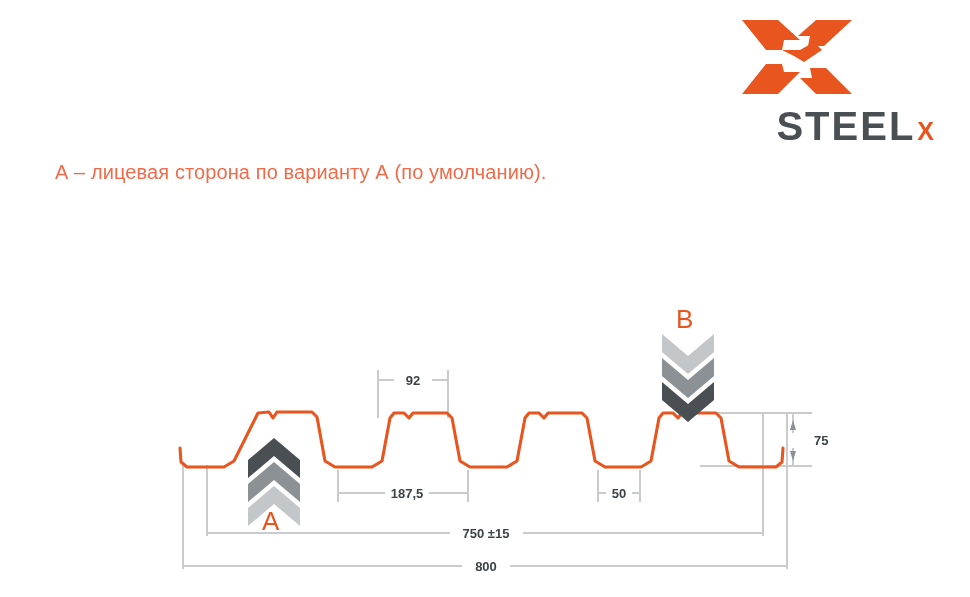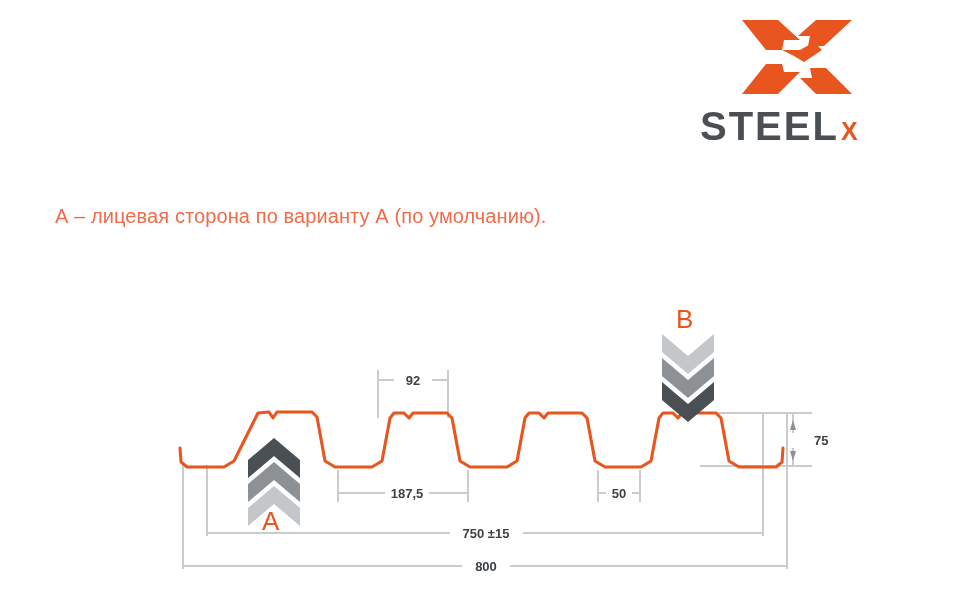--- a/index.html
+++ b/index.html
@@ -14,41 +14,41 @@
   #page{position:relative;width:970px;height:597px;}
 
   
   #logo{
     position:absolute;
     left:700px;top:18px;
     width:220px;height:125px;
   }
   #logo-mark{position:absolute;left:38px;top:0;width:120px;height:78px;}
   #logo-wordmark{
-    position:absolute;left:0;top:88px;width:220px;height:40px;
-    display:flex;align-items:flex-end;justify-content:flex-start;
+    position:absolute;left:14px;top:88px;width:220px;height:40px;
+    display:flex;align-items:flex-end;justify-content:flex-end;
   }
   .logo-steel{
     font-size:40px;font-weight:bold;letter-spacing:2px;
     color:#4a4f54;line-height:1;
   }
   .logo-x{
     font-size:25px;font-weight:bold;color:#e8551f;line-height:1;
     margin-left:2px;position:relative;top:-2px;
   }
 
   
   .caption{
     position:absolute;left:55px;
     color:#ef6b4a;
     font-size:20px;
     letter-spacing:0.1px;
     white-space:nowrap;
   }
-  #caption-a{top:161px;margin-top:44px;}
+  #caption-a{top:161px;}
   #caption-b{top:217px;}
 
   
   #drawing{position:absolute;left:0;top:270px;width:970px;height:327px;}
 
   
   .marker-letter{
     position:absolute;color:#e8551f;font-size:26px;line-height:1;
   }
   #letter-a{left:262px;top:508px;}

